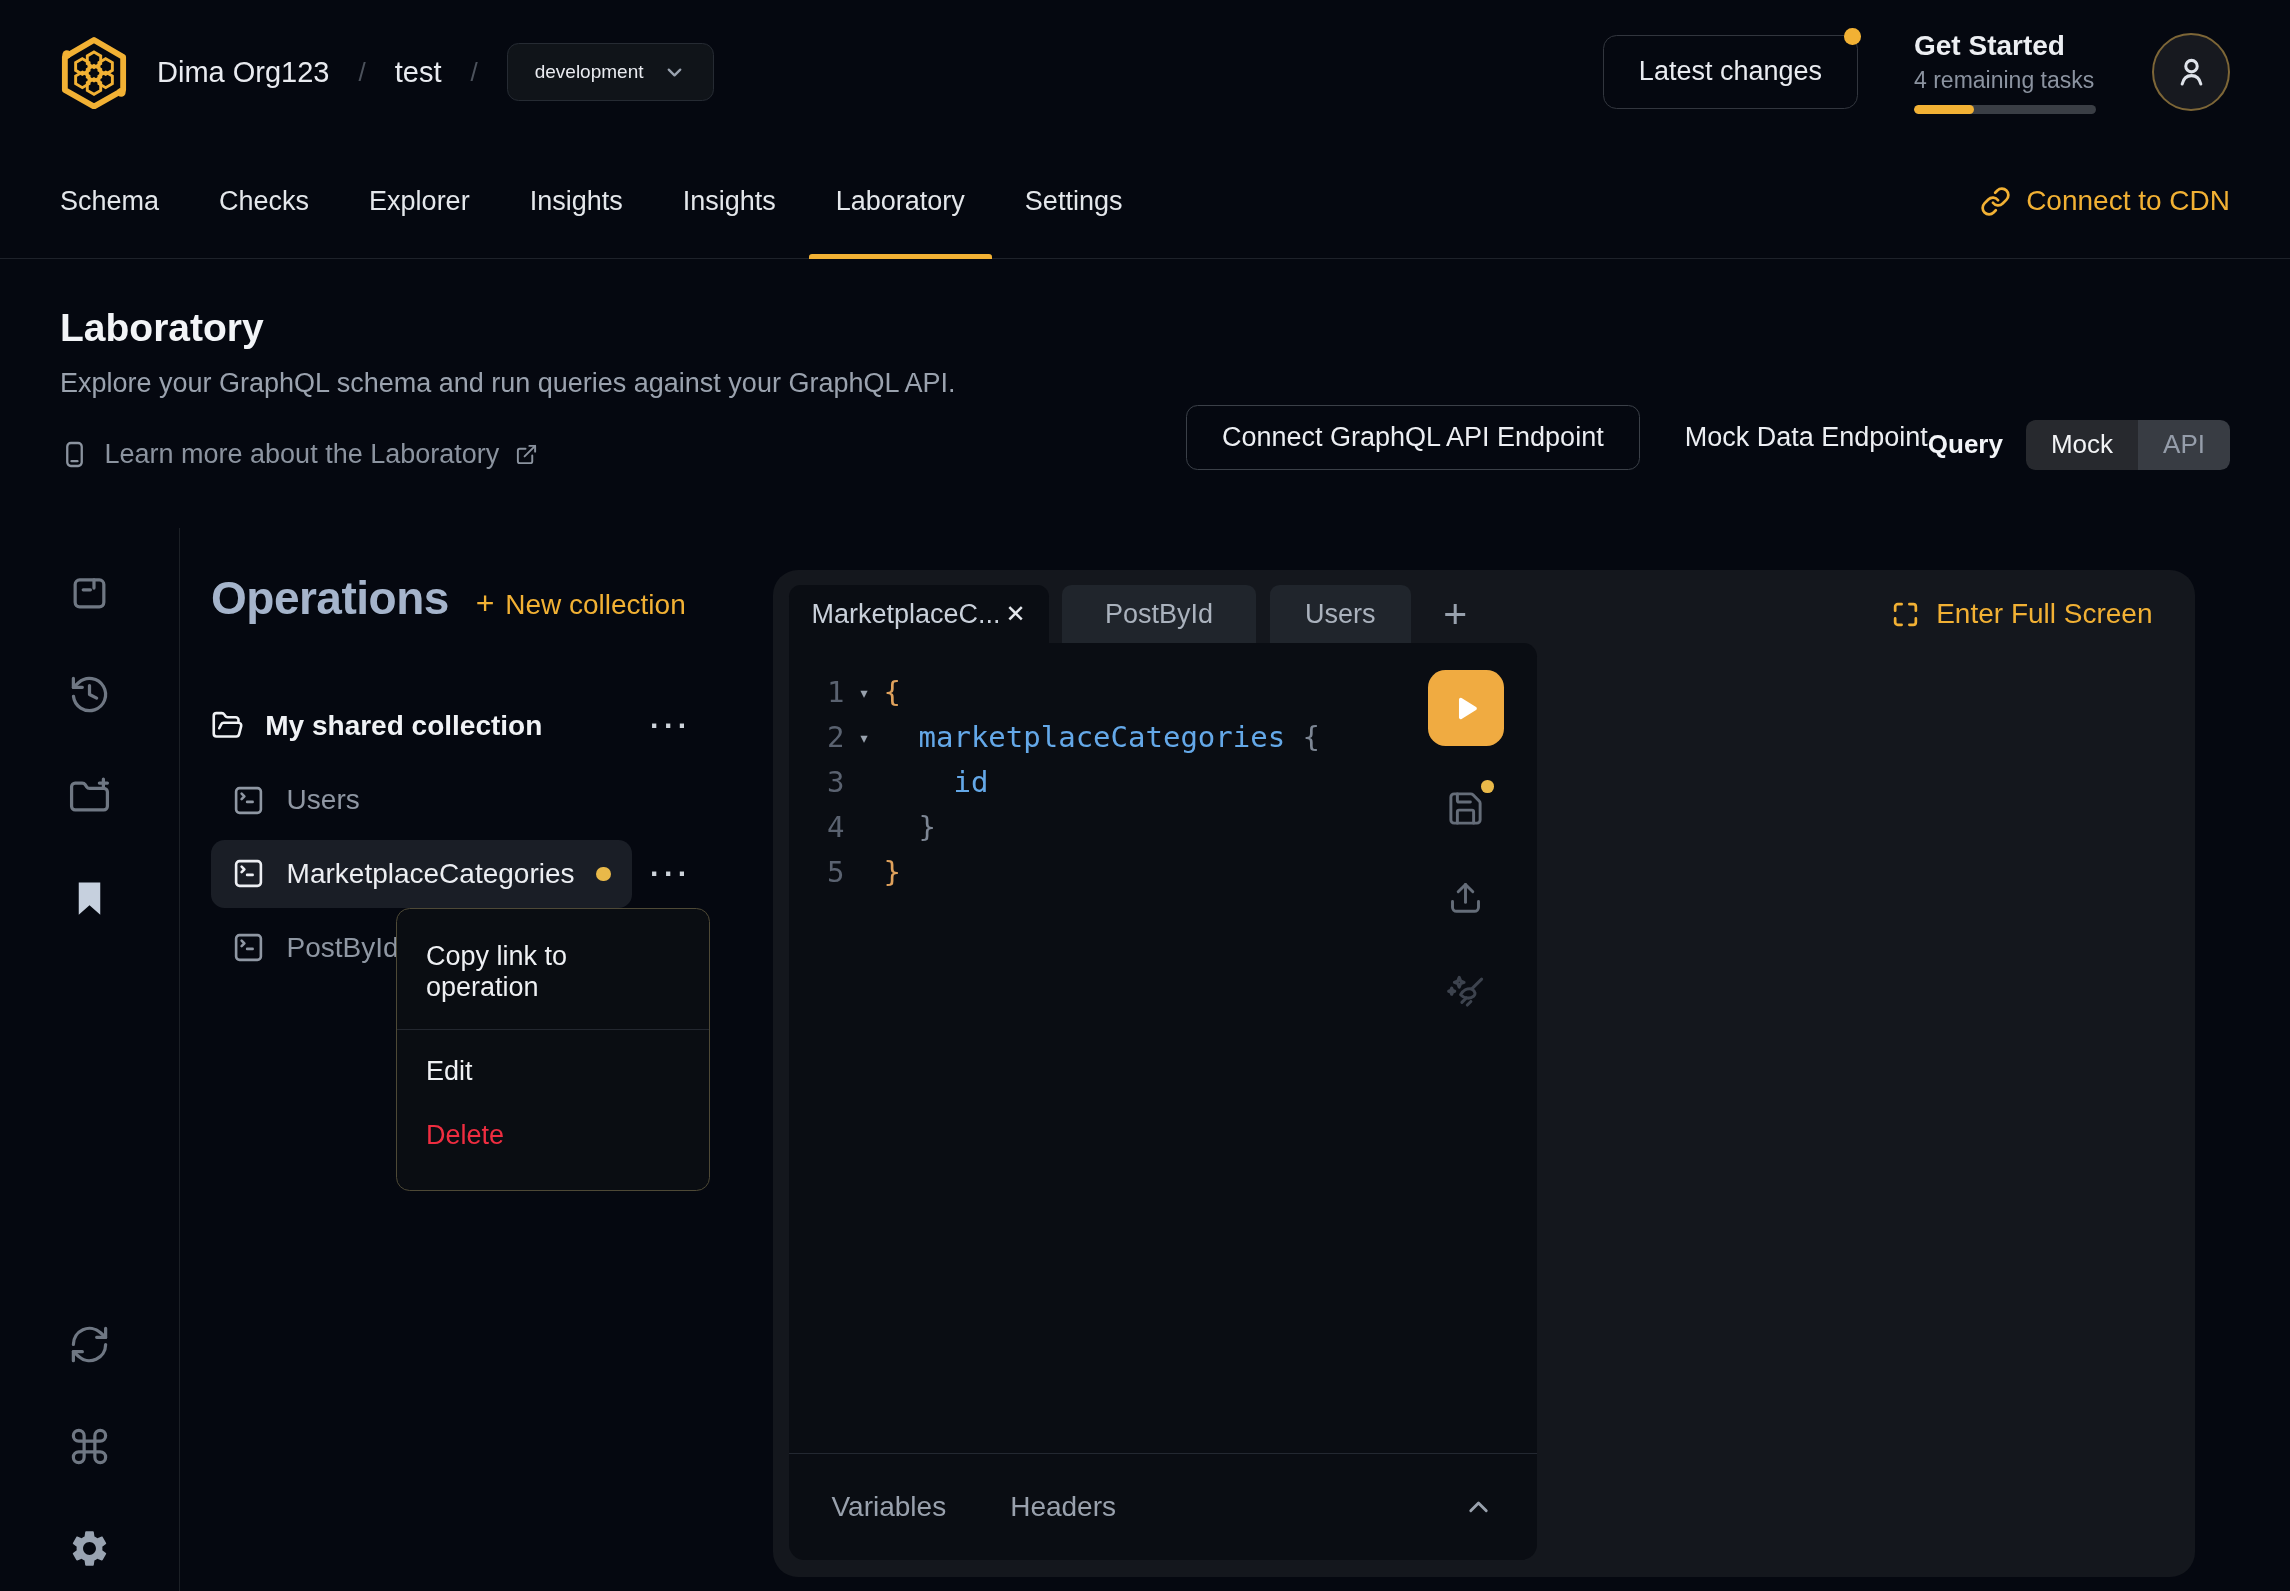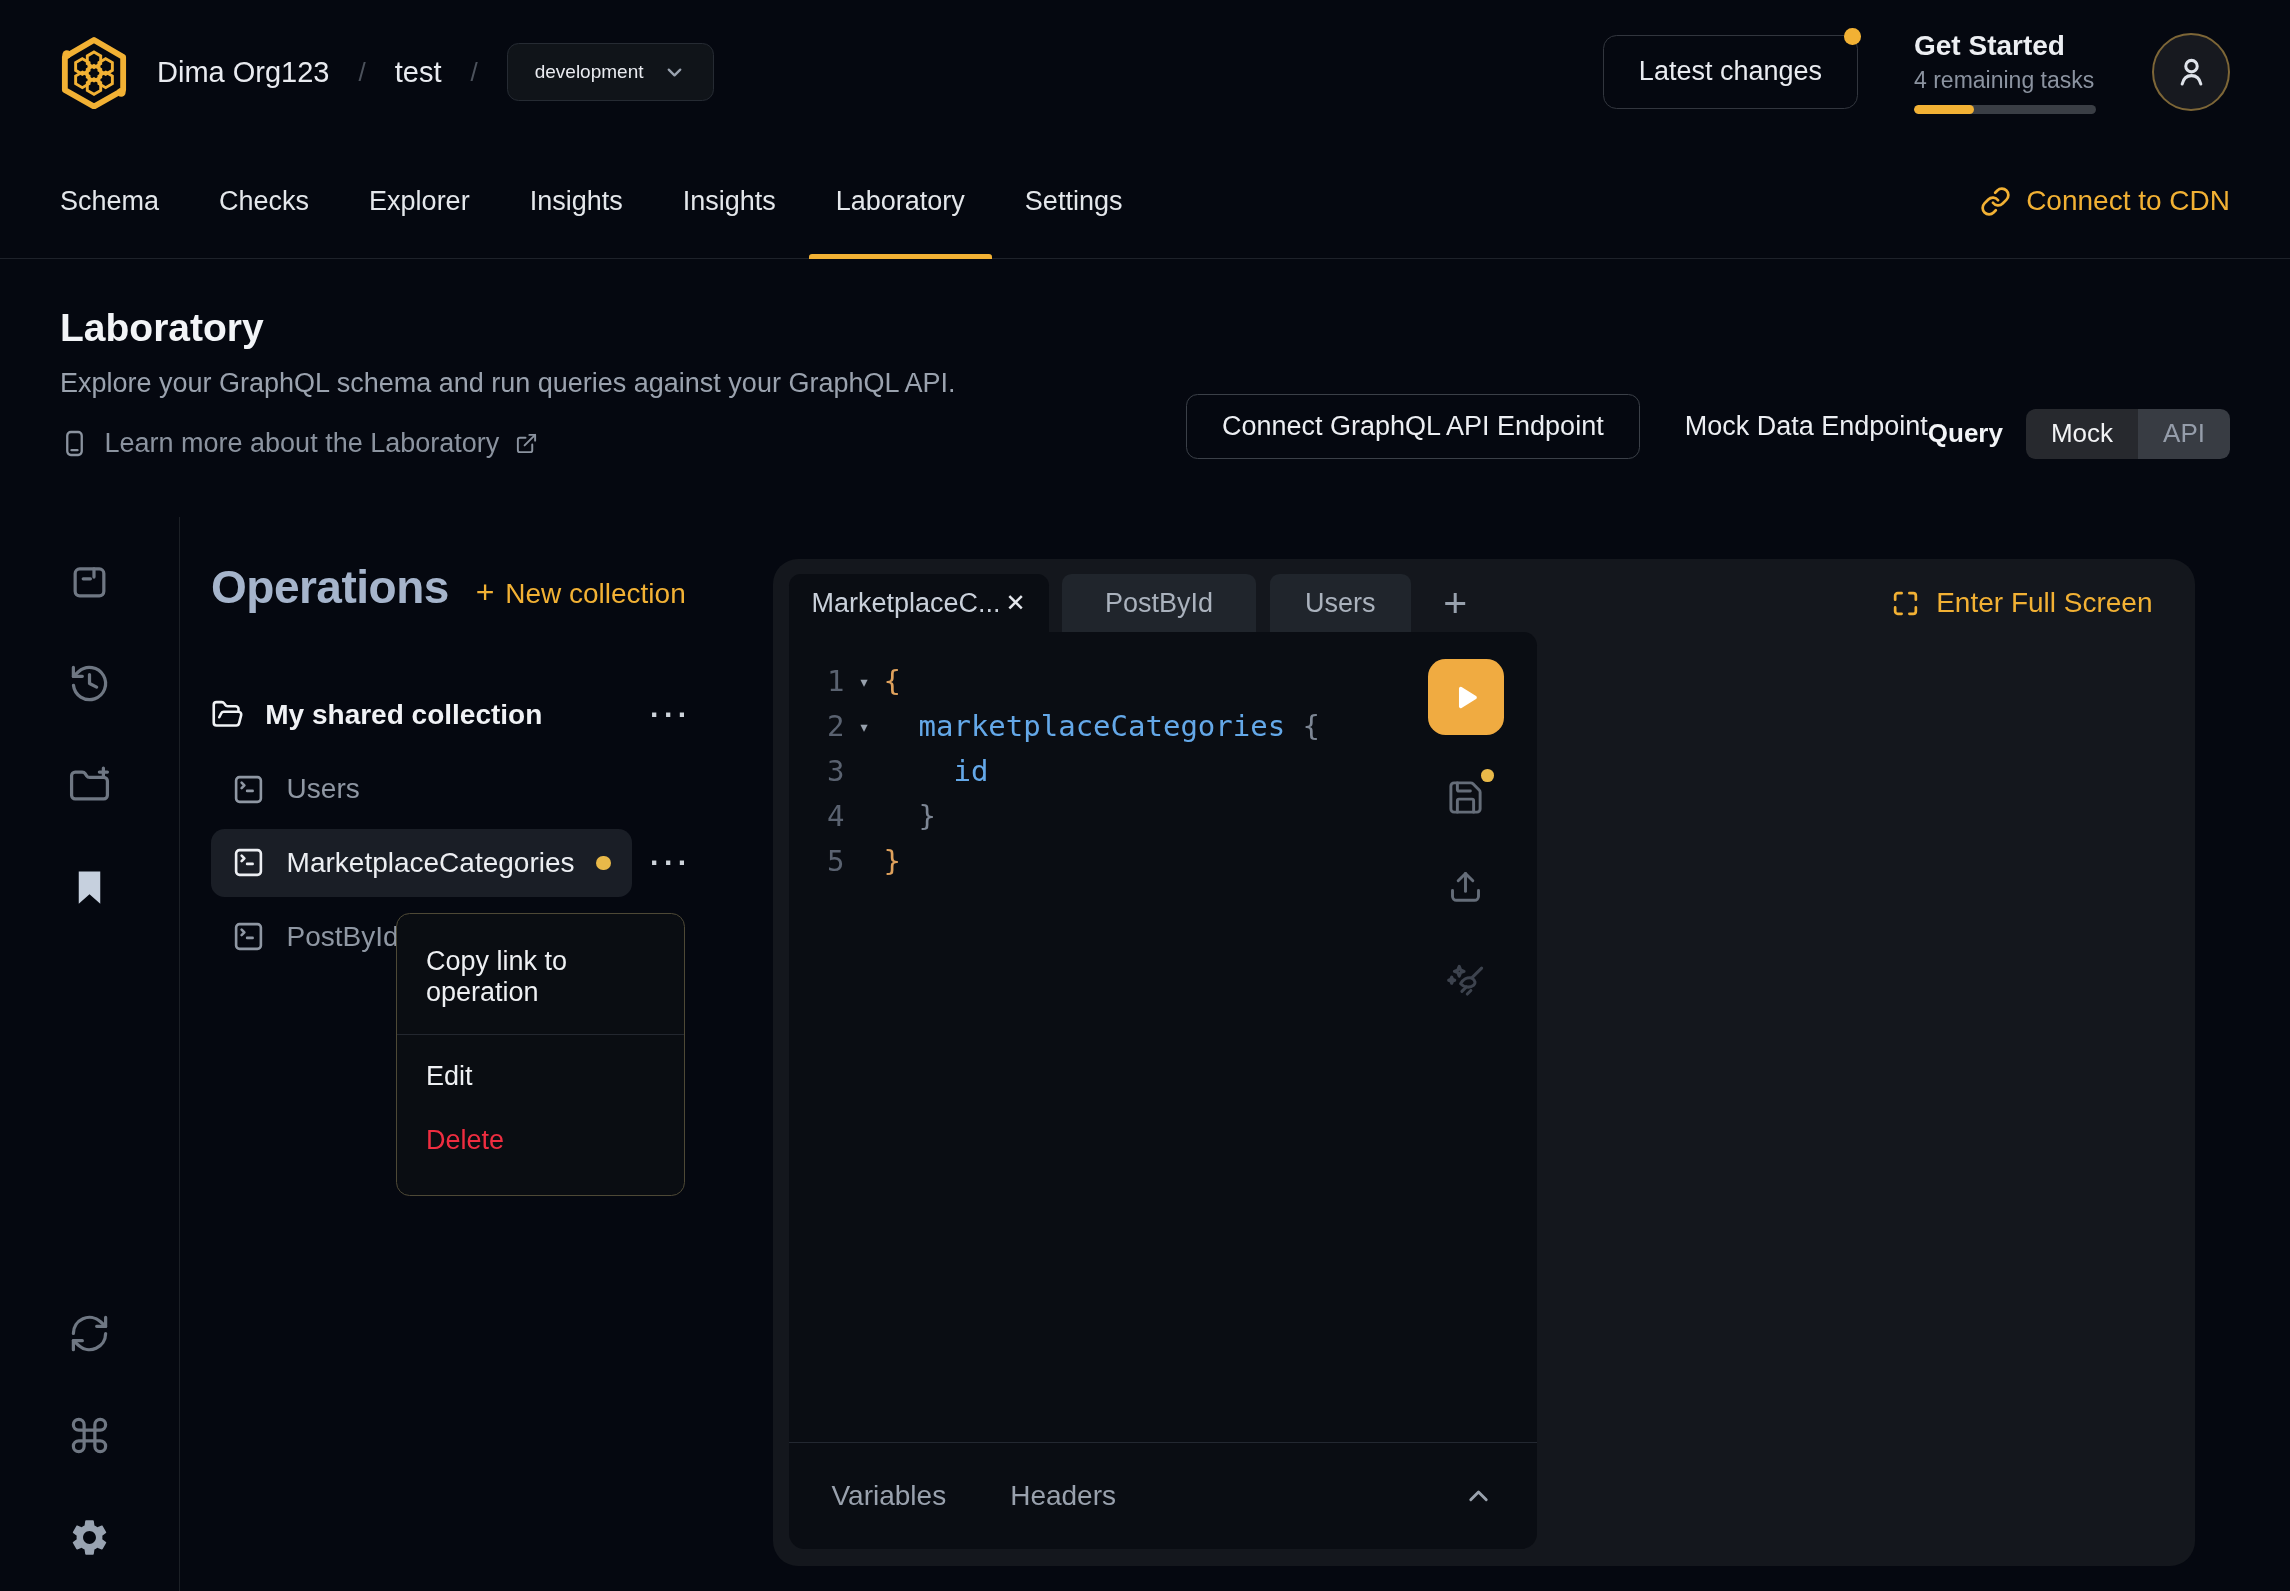--- a/index.html
+++ b/index.html
@@ -32,21 +32,21 @@
   .navbar{height:115px;display:flex;align-items:center;padding:0 60px;border-bottom:1px solid #1e222a}
   .nav-tabs{display:flex;gap:60px;height:100%}
   .nav-tab{display:flex;align-items:center;font-size:27px;color:#e4e7eb;position:relative;cursor:pointer}
   .nav-tab.active::after{content:"";position:absolute;left:-27px;right:-27px;bottom:-1px;height:4.9px;
     background:#F2B134;border-radius:2.9px 2.9px 0 0}
   .connect-cdn{margin-left:auto;display:flex;align-items:center;gap:15.5px;color:#F2B134;font-size:28px;cursor:pointer}
   
   .page-head{display:flex;justify-content:space-between;padding:47px 60px 0}
   .ph-title{font-size:39px;font-weight:700;color:#f2f4f7}
   .ph-desc{margin-top:17.5px;font-size:27px;color:#9aa2ae}
-  .ph-learn{margin-top:29px;display:flex;align-items:center;gap:15.5px;color:#8b939f;font-size:27px;cursor:pointer}
+  .ph-learn{margin-top:40px;display:flex;align-items:center;gap:15.5px;color:#8b939f;font-size:27px;cursor:pointer}
   .ph-right{display:flex;flex-direction:row;align-items:flex-end}
   .ph-actions{display:flex;align-items:center;margin-top:5.8px}
   .btn-outline{border:1px solid #3b4048;border-radius:11.6px;height:65px;padding:0 35px;display:flex;
     align-items:center;font-size:27px;color:#eceef2;cursor:pointer;background:transparent}
   .btn-ghost{margin-left:45px;font-size:27px;color:#eceef2;cursor:pointer}
   .query-row{margin-top:25px;display:flex;align-items:center;gap:23px}
   .query-label{font-size:26px;font-weight:700;color:#f2f4f7}
   .seg{display:flex;border-radius:9.7px;overflow:hidden;height:50px;cursor:pointer}
   .seg-opt{display:flex;align-items:center;padding:0 25px;font-size:26px}
   .seg-opt.on{background:#27292e;color:#f2f3f5}
@@ -70,21 +70,21 @@
     font-size:28px;font-weight:600;color:#f0f2f5}
   .coll-items{margin-top:13.6px;display:flex;flex-direction:column;gap:5.8px}
   .item{height:68px;border-radius:13.6px;display:flex;align-items:center;gap:21.3px;padding:0 21.3px;
     font-size:28px;color:#8f97a3;position:relative;width:421px;cursor:pointer}
   .item.sel{background:#1a1e26;color:#eceef2}
   .item .op-ic{color:#8f97a3}
   .item.sel .op-ic{color:#eceef2}
   .item .dot{margin-left:auto;width:14.6px;height:14.6px;border-radius:50%;background:#E9B949}
   .more{position:absolute;left:439px;top:50%;transform:translateY(-50%);color:#cdd3da;font-size:30px;
     letter-spacing:3.9px;cursor:pointer;font-weight:700}
-  .ctx-menu{position:absolute;left:216px;top:396px;width:289px;background:#0a0d12;border:1px solid #4e4936;
+  .ctx-menu{position:absolute;left:216px;top:380px;width:314px;background:#0a0d12;border:1px solid #4e4936;
     border-radius:13.6px;padding:15.5px 0 23px;z-index:5}
   .ctx-item{padding:16.5px 29px;font-size:27px;color:#eef0f3;cursor:pointer}
   .ctx-div{height:1px;background:#23272f;margin:9.7px 0}
   .ctx-item.danger{color:#EF2D40}
   
   .editor-wrap{margin-left:57px;margin-top:42px;width:1422px;height:1007px;background:#14171d;
     border-radius:25px;padding:15.5px;position:relative}
   .tabs-row{display:flex;height:58px;align-items:stretch}
   .etab{display:flex;align-items:center;font-size:27px;cursor:pointer}
   .etab.active{width:260px;background:#0a0d13;border-radius:11.6px 11.6px 0 0;padding:0 23px;color:#c9d0da}

